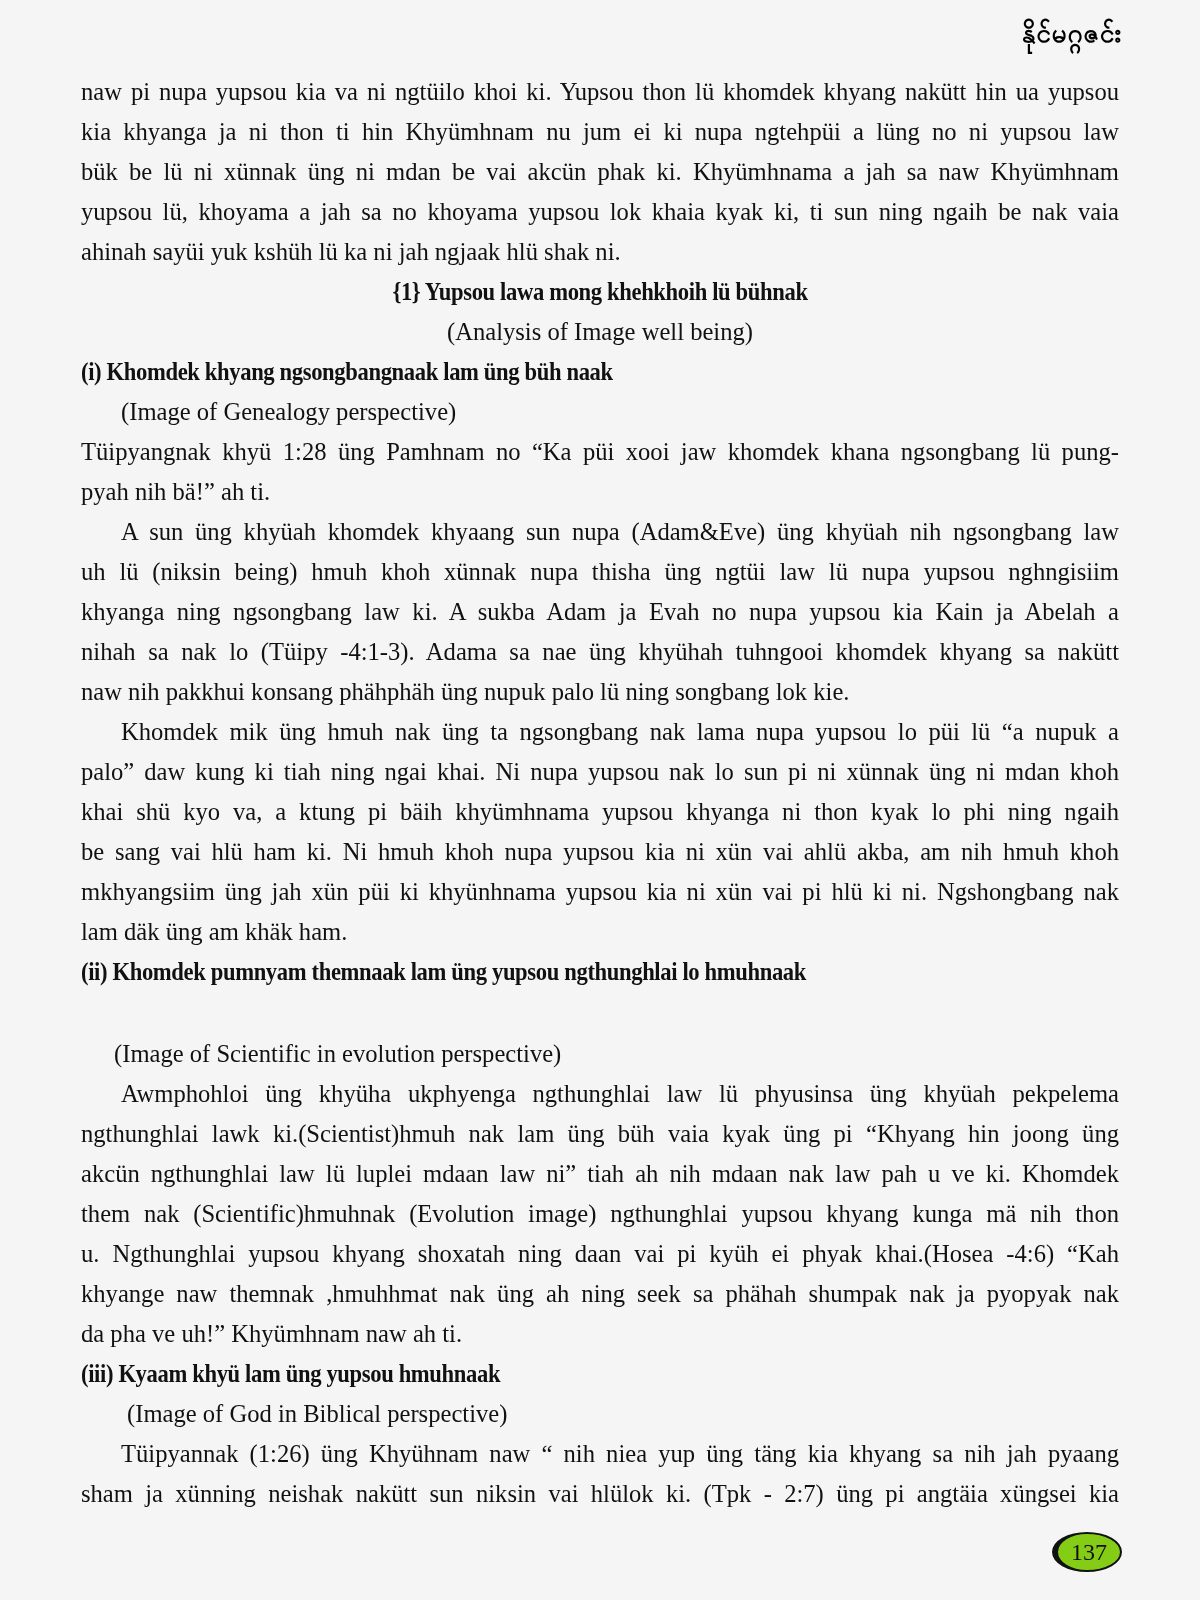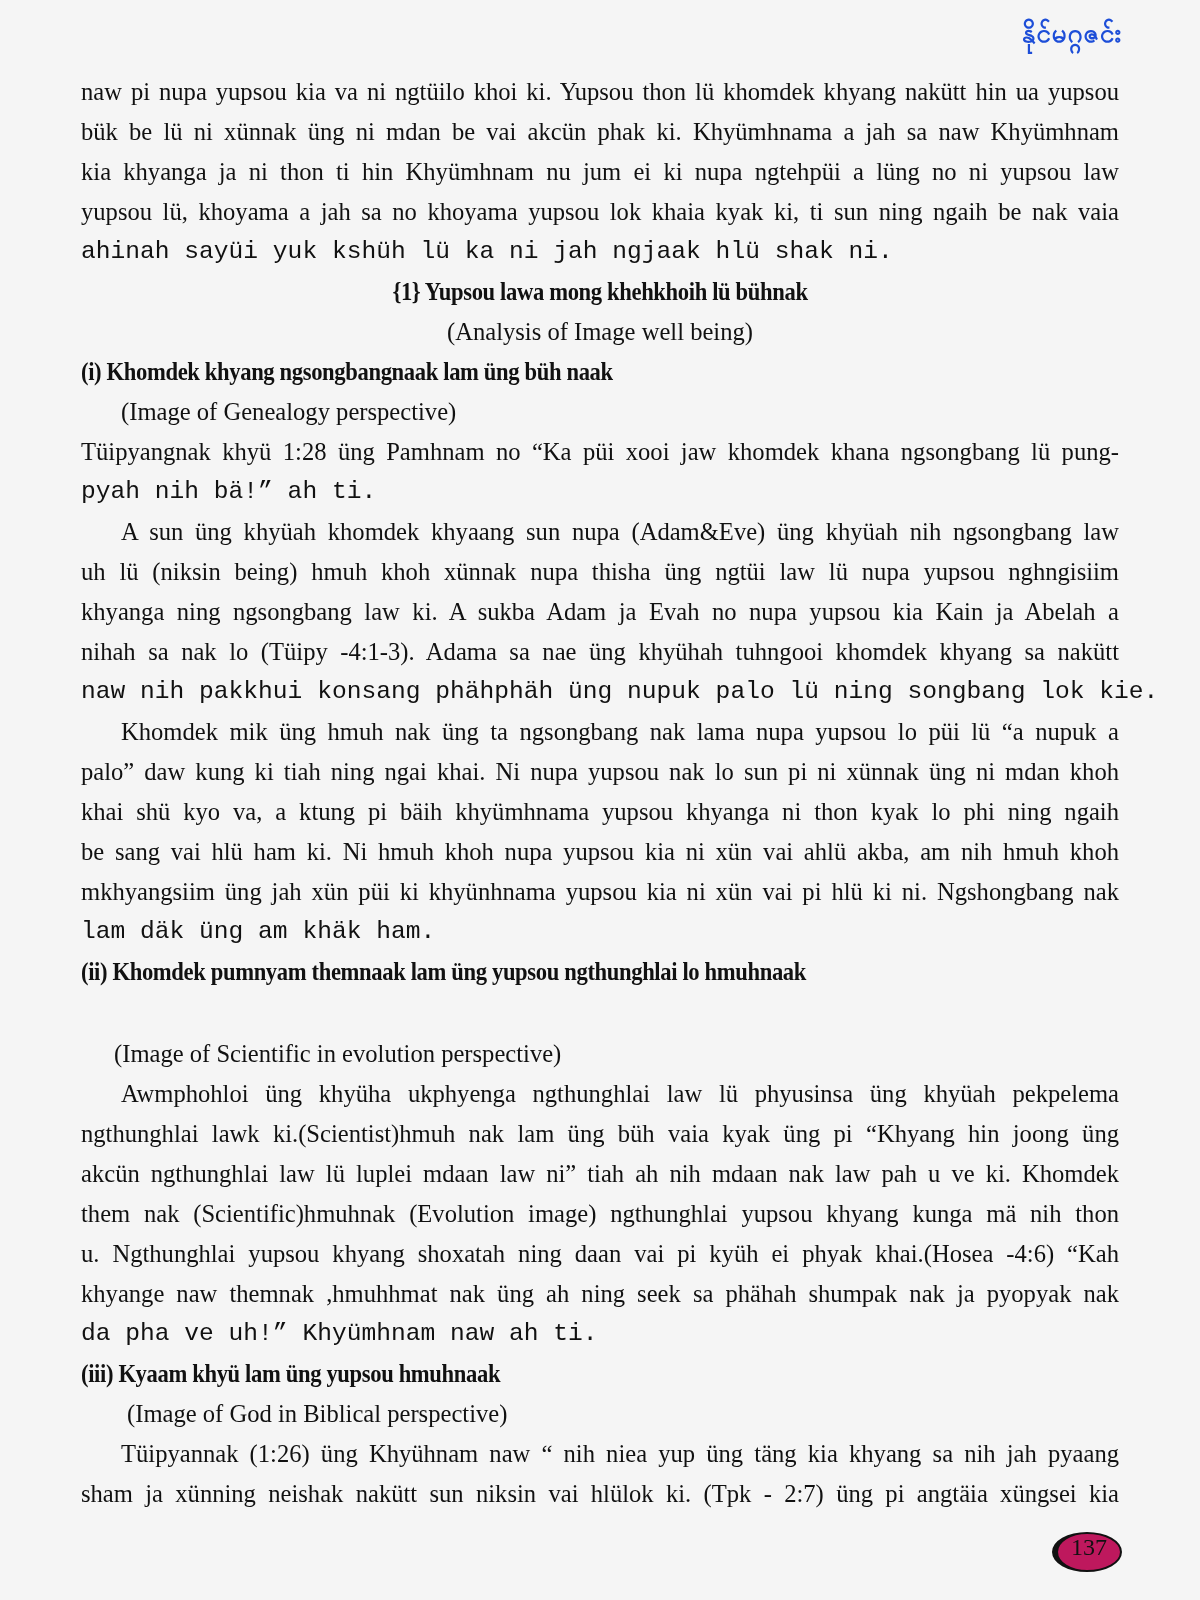--- a/index.html
+++ b/index.html
@@ -12,38 +12,38 @@
       position: relative;
       overflow: hidden;
     }
     .running-header {
       position: absolute;
       top: 16px;
       right: 78px;
       font-family: "DejaVu Sans", sans-serif;
       font-size: 26px;
       font-weight: bold;
-      color: #1d4ed8;
+      color: #000000;
       letter-spacing: 1px;
     }
     .page-body {
       position: absolute;
       left: 81px;
       top: 72px;
       width: 1038px;
     }
     .line {
       font-size: 24.6px;
       height: 40px;
       line-height: 40px;
       white-space: nowrap;
       text-align: justify;
       text-align-last: justify;
     }
-    .line.last { text-align-last: left; font-family: Liberation Mono, monospace; }
+    .line.last { text-align-last: left; }
     .line.indent { padding-left: 40px; }
     .line.center { text-align: center; text-align-last: center; }
     .heading {
       font-family: "Liberation Serif", serif;
       font-weight: bold;
       letter-spacing: -0.4px;
       transform: scaleX(0.92);
       transform-origin: left center;
     }
     .heading.center { transform-origin: center center; }
@@ -55,38 +55,38 @@
       position: absolute;
       right: 78px;
       bottom: 28px;
       width: 70px;
       height: 40px;
       border: 2px solid #111;
       border-left: 6px solid #111;
       border-radius: 50%;
       box-sizing: border-box;
       display: flex;
-      align-items: flex-start;
+      align-items: center;
       justify-content: center;
       font-size: 24px;
       font-family: "Liberation Serif", serif;
-      background: #be185d;
+      background: #84cc16;
     }
   </style>
 </head>
 <body>
 
 <div class="running-header">နိုင်မဂ္ဂဇင်း</div>
 
 <div class="page-body">
 
   <div>
     <div class="line">naw pi nupa yupsou kia va ni ngtüilo khoi ki. Yupsou thon lü khomdek khyang nakütt hin ua yupsou</div>
+    <div class="line">kia khyanga ja ni thon ti hin Khyümhnam nu jum ei ki nupa ngtehpüi a lüng no ni yupsou law</div>
     <div class="line">bük be lü ni xünnak üng ni mdan be vai akcün phak ki. Khyümhnama a jah sa naw Khyümhnam</div>
-    <div class="line">kia khyanga ja ni thon ti hin Khyümhnam nu jum ei ki nupa ngtehpüi a lüng no ni yupsou law</div>
     <div class="line">yupsou lü, khoyama a jah sa no khoyama yupsou lok khaia kyak ki, ti sun ning ngaih be nak vaia</div>
     <div class="line last">ahinah sayüi yuk kshüh lü ka ni jah ngjaak hlü shak ni.</div>
   </div>
 
   <div class="line center heading">{1} Yupsou lawa mong khehkhoih lü bühnak</div>
   <div class="line center">(Analysis of Image well being)</div>
 
   <div>
     <div class="line heading subheading">(i)  Khomdek khyang ngsongbangnaak lam üng büh naak</div>
     <div class="line subheading sub-indent-1">(Image of Genealogy perspective)</div>

